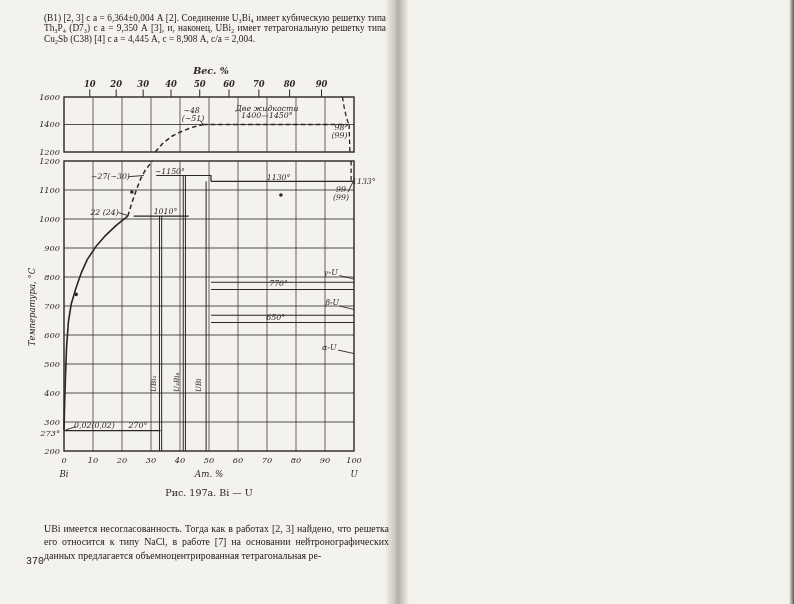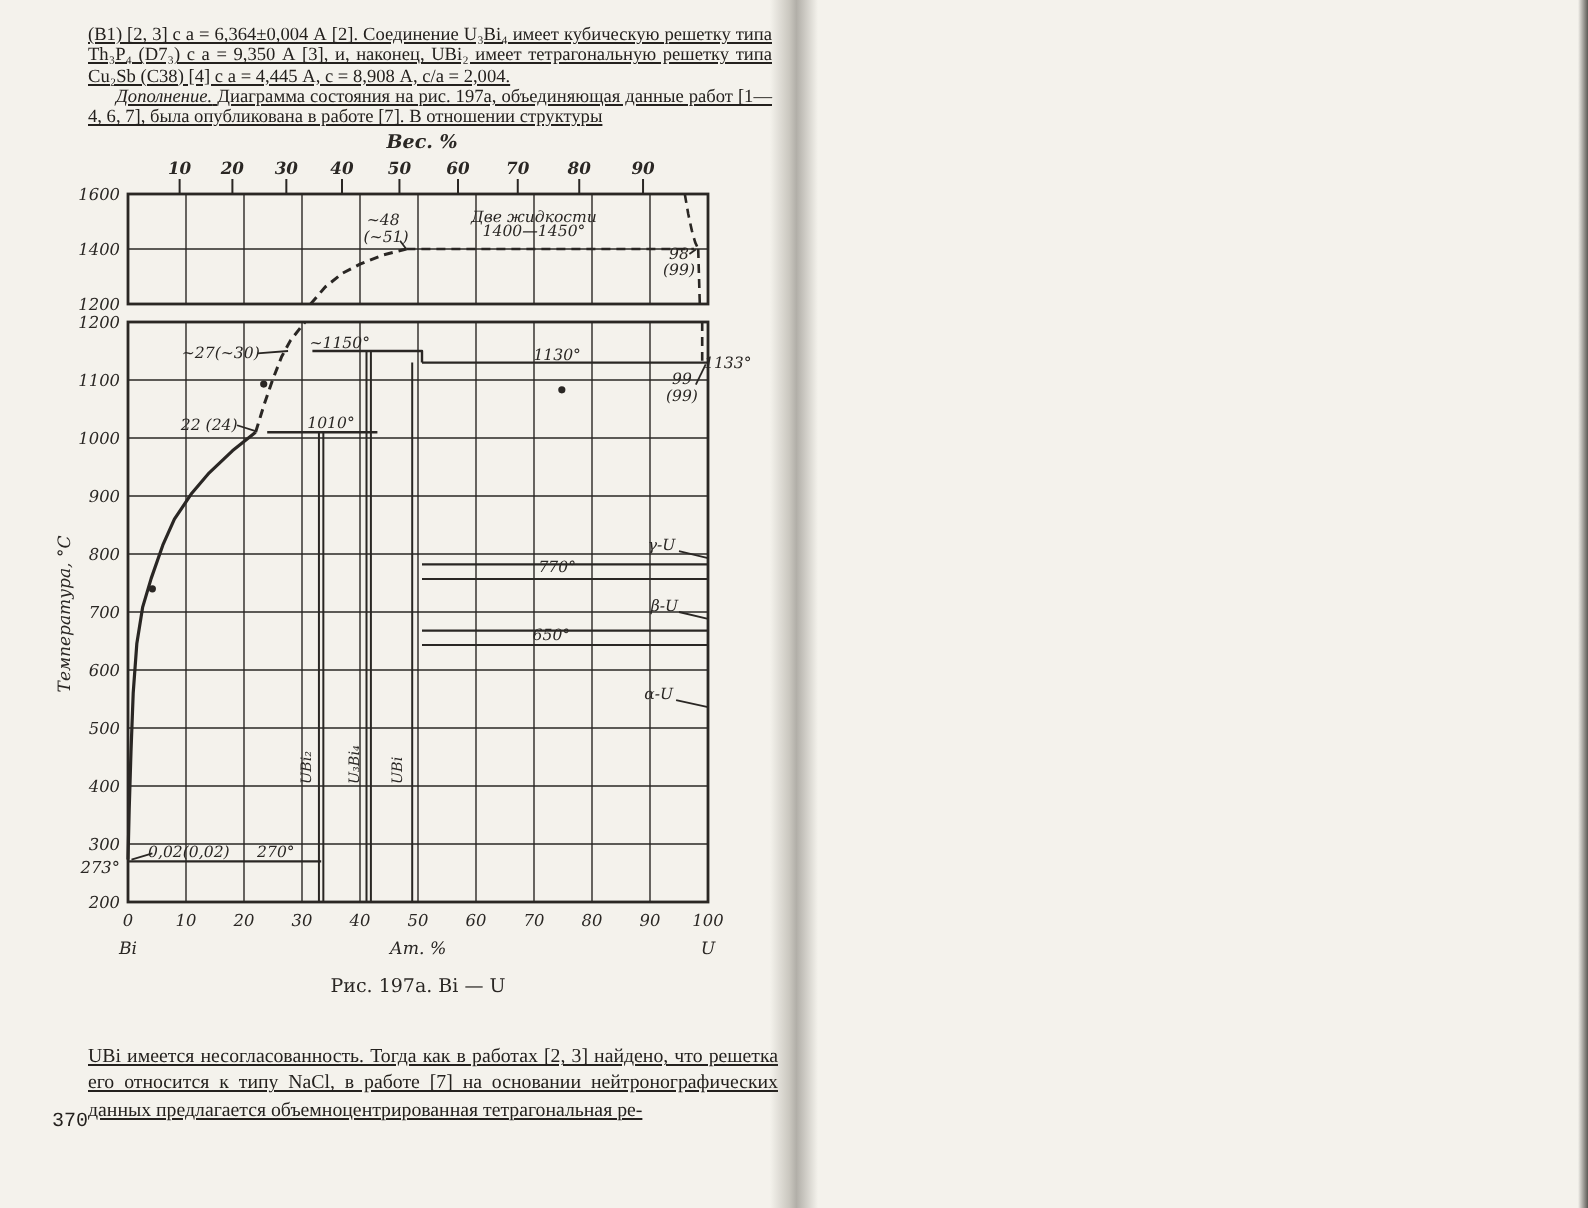--- a/index.html
+++ b/index.html
@@ -5,42 +5,41 @@
   html,body{margin:0;padding:0;background:#d9d6cf;}
   #scan{position:relative;width:794px;height:604px;background:#f4f2ec;overflow:hidden;
         font-family:"Liberation Serif",serif;color:#24211e;}
   .page{position:absolute;top:0;height:604px;}
   #page-left{left:0;width:397px;}
   #page-right{left:397px;width:397px;}
   .gutter{position:absolute;left:385px;top:0;width:24px;height:604px;
           background:linear-gradient(90deg,rgba(110,104,92,0) 0%,rgba(95,90,78,0.28) 40%,rgba(70,66,58,0.38) 55%,rgba(110,104,92,0) 100%);}
   .edge-right{position:absolute;right:0;top:0;width:5px;height:604px;
           background:linear-gradient(90deg,rgba(40,38,34,0) 0%,rgba(40,38,34,0.75) 100%);}
-  .para{position:absolute;text-align:justify;text-decoration:underline;}
+  .para{position:absolute;text-align:justify;}
   #lp-top{left:44px;top:13px;width:342px;font-size:9.3px;line-height:10.3px;}
   #lp-top p{margin:0;}
   #lp-top p.ind{text-indent:14px;}
   #lp-bottom{left:44px;top:522px;width:345px;font-size:9.9px;line-height:13.4px;}
   #lp-bottom p{margin:0;}
   .pagenum{position:absolute;font-size:10px;font-family:Liberation Mono, monospace;}
   #pn-left{left:26px;top:556px;}
   #figure{position:absolute;left:26px;top:62px;}
   #figsvg text{font-family:"DejaVu Serif","Liberation Serif",serif;fill:#2a2724;}
   .ind{text-indent:14px;}
   .lead{font-style:italic;}
 </style>
 </head>
 <body>
 
 <div id="scan">
 
   <div class="page" id="page-left">
     <div class="para" id="lp-top">
       <p>(B1) [2, 3] с а = 6,364±0,004 А [2]. Соединение U₃Bi₄ имеет кубическую решетку типа Th₃P₄ (D7₃) с а = 9,350 А [3], и, наконец, UBi₂ имеет тетрагональную решетку типа Cu₂Sb (C38) [4] с а = 4,445 А, с = 8,908 А, с/а = 2,004.</p>
-      <p class="ind"><span class="lead">Дополнение.</span> <span>Диаграмма состояния на рис. 197а, объединяющая данные работ [1—4, 6, 7], была опубликована в работе [7]. В отношении структуры</span></p>
     </div>
 
     <div id="figure">
       <svg id="figsvg" width="370" height="446" viewBox="0 0 370 446">
           <rect x="38" y="35" width="290" height="55" fill="none" stroke="#2a2724" stroke-width="1.4"></rect>
           <rect x="38" y="99" width="290" height="290" fill="none" stroke="#2a2724" stroke-width="1.4"></rect>
           <line x1="67" y1="35" x2="67" y2="90" stroke="#2a2724" stroke-width="0.7"></line>
           <line x1="67" y1="99" x2="67" y2="389" stroke="#2a2724" stroke-width="0.7"></line>
           <line x1="96" y1="35" x2="96" y2="90" stroke="#2a2724" stroke-width="0.7"></line>
           <line x1="96" y1="99" x2="96" y2="389" stroke="#2a2724" stroke-width="0.7"></line>

